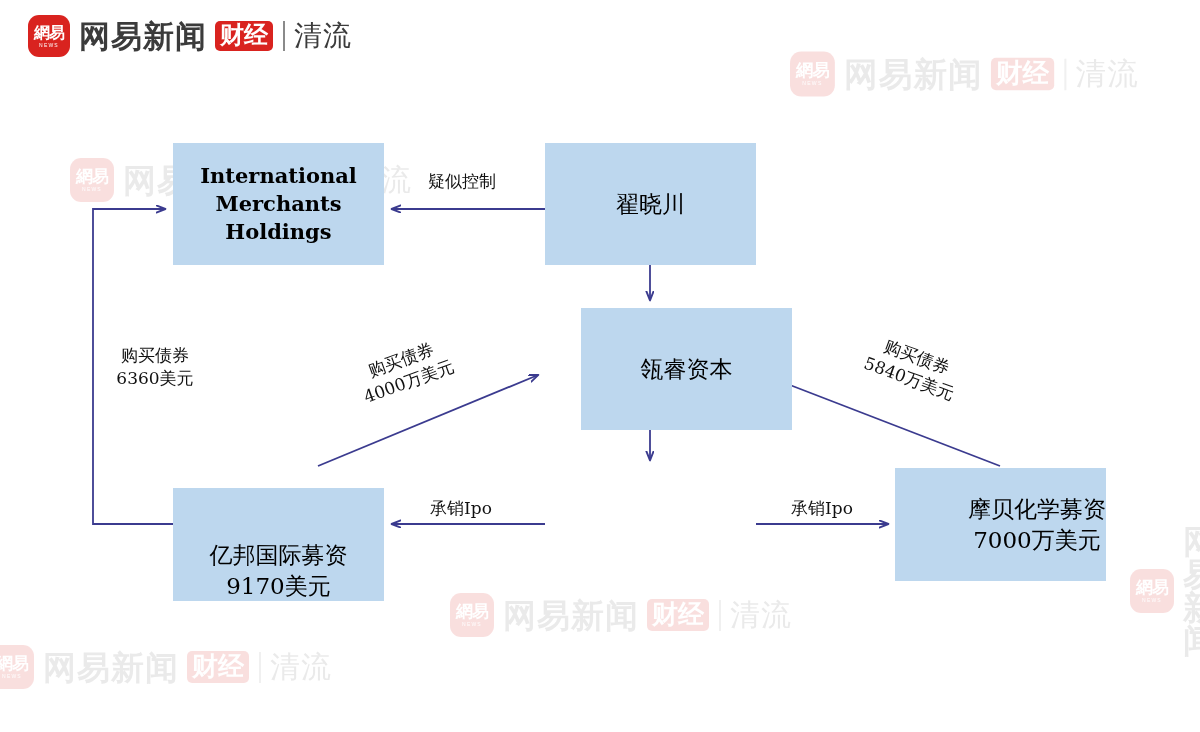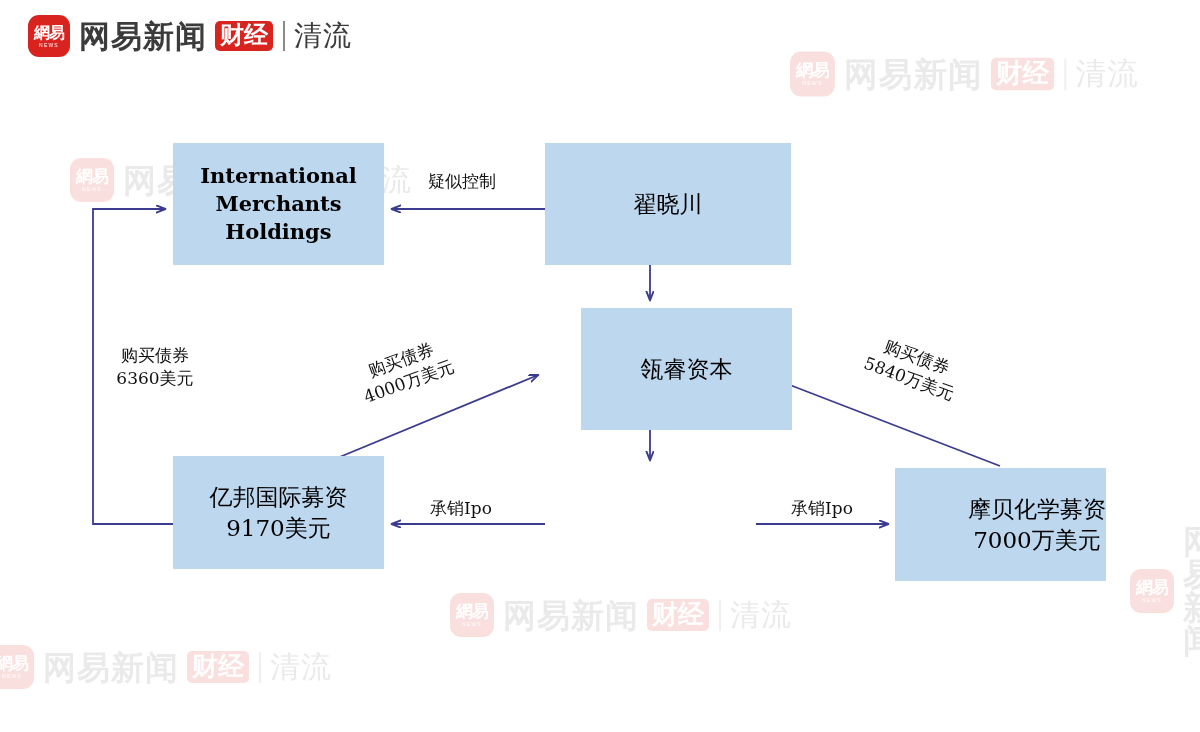--- a/index.html
+++ b/index.html
@@ -239,29 +239,29 @@
 
     <line x1="756" y1="524" x2="888" y2="524" stroke="#3b3b8f" stroke-width="1.8" marker-end="url(#ah)"></line>
   </svg>
 
   <div class="node-box" style="left:173px; top:143px; width:211px; height:122px;">
     <div class="node-label en">International
 Merchants
 Holdings</div>
   </div>
 
-  <div class="node-box" style="left:545px; top:143px; width:246px; height:122px;">
+  <div class="node-box" style="left:545px; top:143px; width:211px; height:122px;">
     <div class="node-label">翟晓川</div>
   </div>
 
   <div class="node-box" style="left:545px; top:308px; width:211px; height:122px;margin-left:36px;">
     <div class="node-label">瓴睿资本</div>
   </div>
 
-  <div class="node-box" style="left:173px; top:456px; width:211px; height:113px;">
+  <div class="node-box" style="left:173px; top:488px; width:211px; height:113px;align-items:flex-end;">
     <div class="node-label">亿邦国际募资
 9170美元</div>
   </div>
 
 
   <div class="node-box" style="left:895px; top:468px; width:211px; height:113px;justify-content:flex-end;">
     <div class="node-label">摩贝化学募资
 7000万美元</div>
   </div>
 

